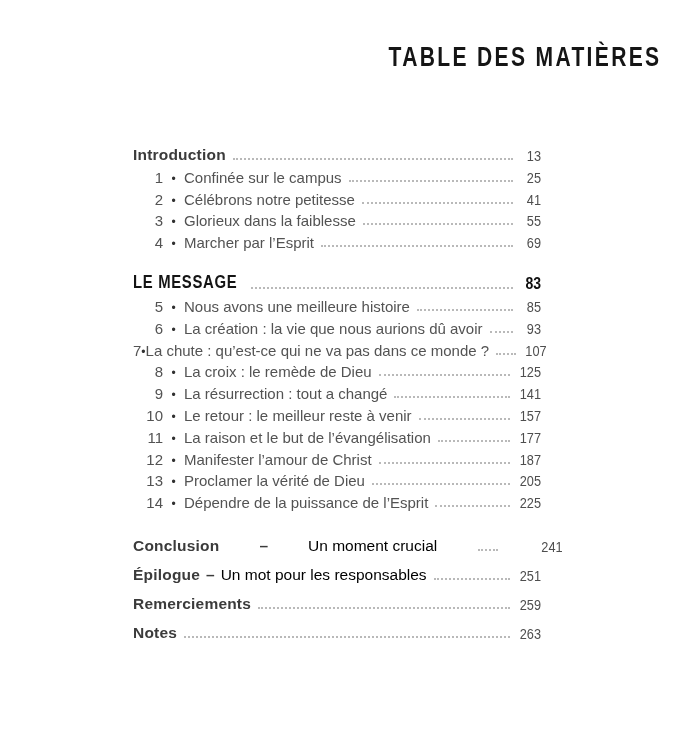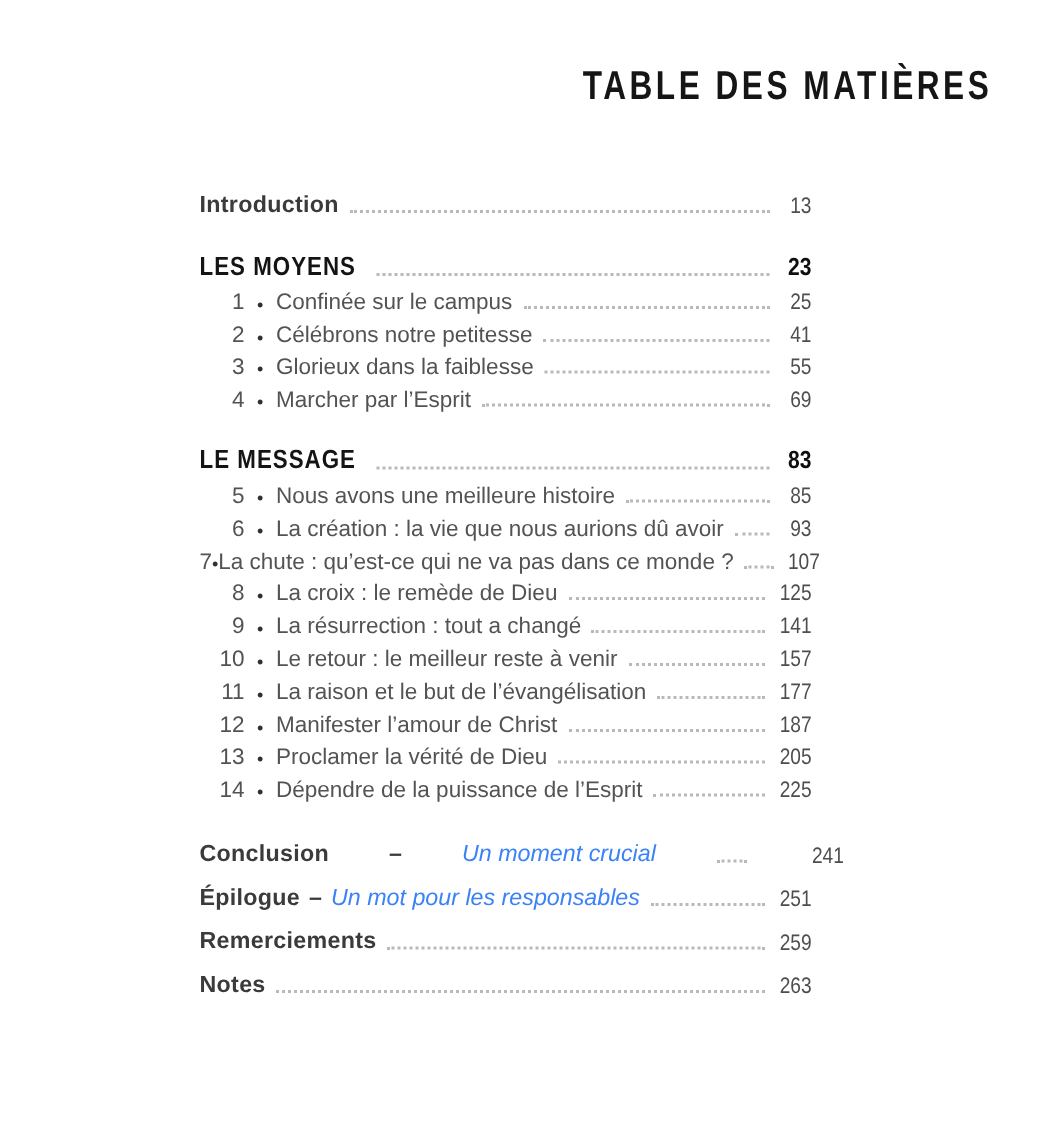--- a/index.html
+++ b/index.html
@@ -50,26 +50,26 @@
     font-size: 15px;
     min-width: 22px;
     text-align: right;
     display: inline-block;
     transform: scaleX(0.85);
     transform-origin: right bottom;
     white-space: nowrap;
   }
   
   .top-row { height: 24px; font-size: 15.5px; }
-  .intro-row { margin-top: 48px; }
+  .intro-row { margin-top: 66px; }
   .conclusion-row { margin-top: 20px; gap: 34px; }
   .outro-follow { margin-top: 5px; align-items: flex-end; }
   .lead-label { font-weight: bold; color: #3b3b3b; letter-spacing: 0.2px; white-space: nowrap; }
   .outro-dash { font-weight: bold; color: #3b3b3b; margin-left: 6px; }
-  .outro-sub { color: #3b82f6; margin-left: 6px; white-space: nowrap; font-style: italic; }
+  .outro-sub { color: #000000; margin-left: 6px; white-space: nowrap; }
   
   .section-row { height: 24px; margin-top: 18px; }
   .section-label {
     font-weight: bold;
     font-size: 17.5px;
     color: #141414;
     letter-spacing: 0.8px;
     display: inline-block;
     transform: scaleX(0.85);
     transform-origin: left bottom;
@@ -99,25 +99,20 @@
   <div class="content">
 
     <div class="row top-row intro-row">
       <span class="lead-label">Introduction</span>
       <span class="dots"></span>
       <span class="pagenum">13</span>
     </div>
 
     <div id="sections-container">
   <div class="section">
-    <div class="row section-row">
-      <span class="section-label">LES MOYENS</span>
-      <span class="dots"></span>
-      <span class="pagenum section-page">23</span>
-    </div>
     <div class="chapters">
   <div class="row chapter-row">
     <span class="chap-num">1</span>
     <span class="chap-bullet">•</span>
     <span class="chap-title">Confinée sur le campus</span>
     <span class="dots"></span>
     <span class="pagenum">25</span>
   </div>
 
   <div class="row chapter-row">

